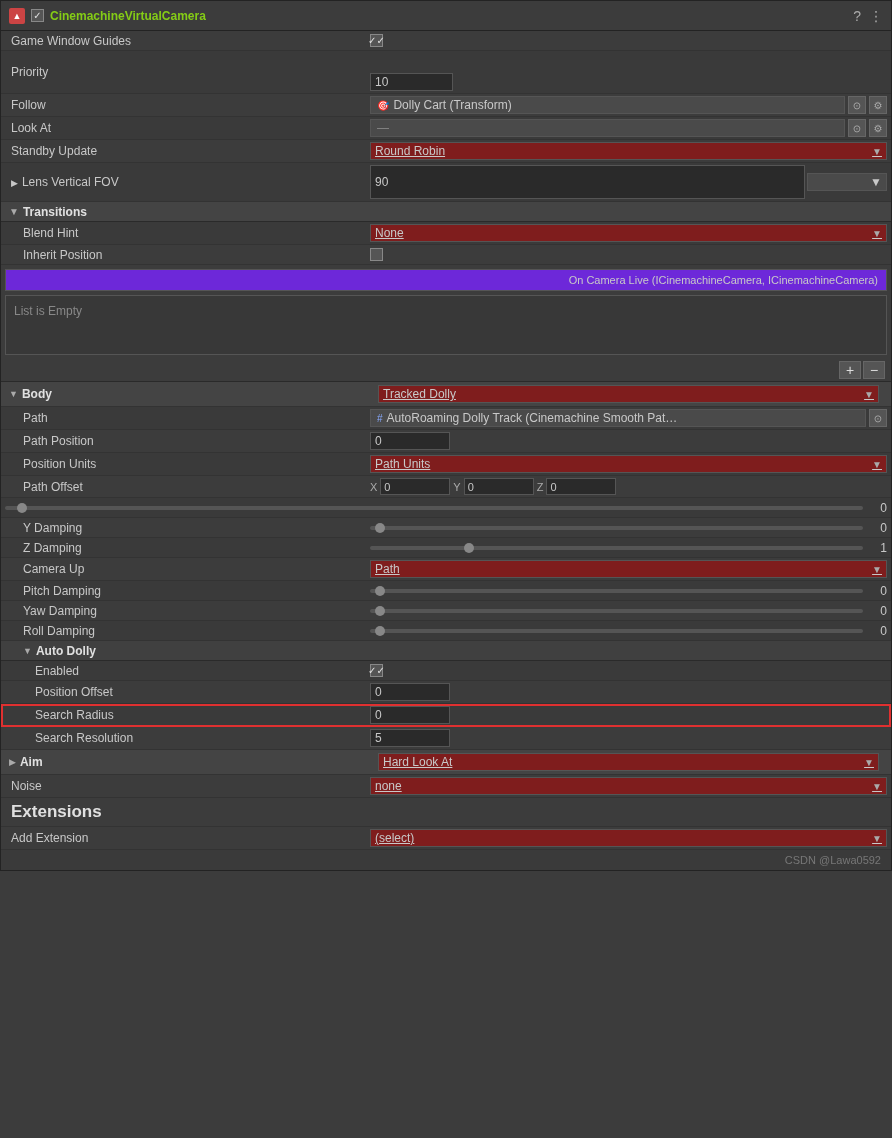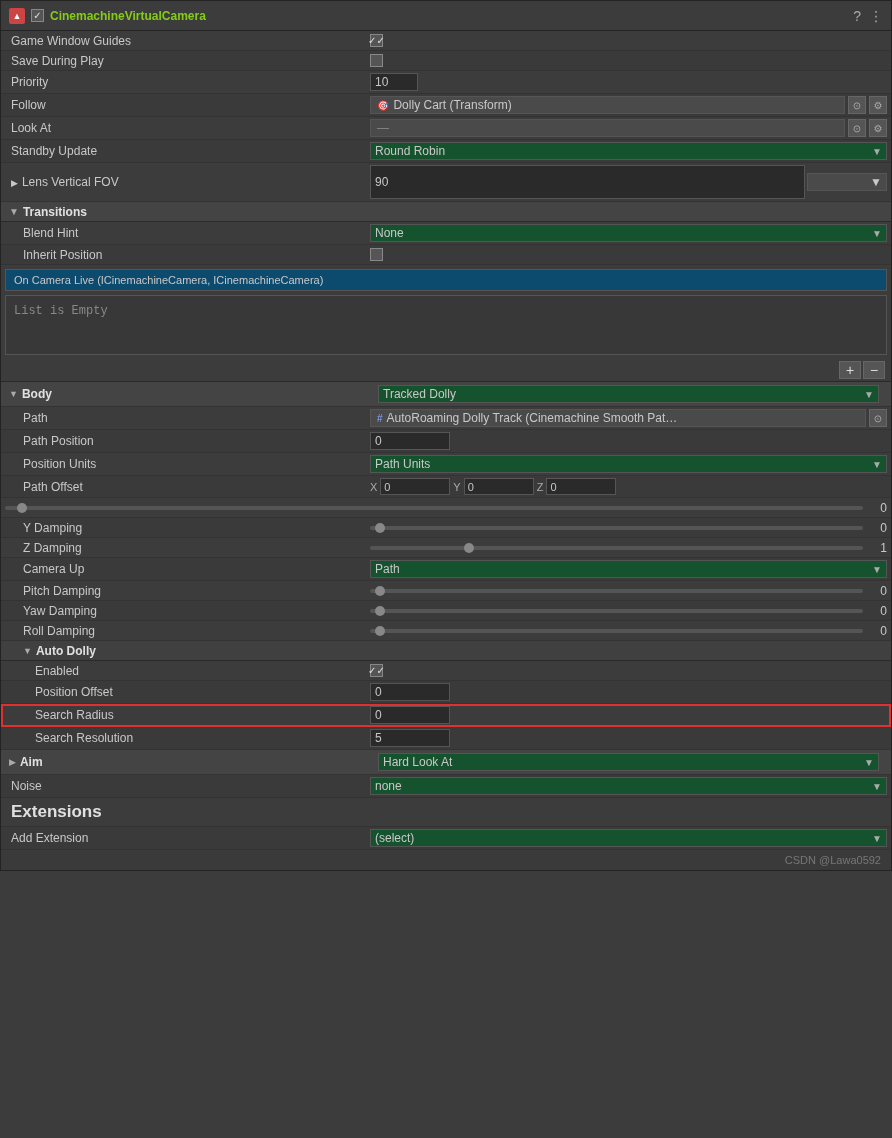--- a/index.html
+++ b/index.html
@@ -75,30 +75,31 @@
     .text-input {
       background: #2a2a2a;
       border: 1px solid #555;
       color: #c8c8c8;
       padding: 1px 4px;
       font-size: 12px;
       height: 18px;
       min-width: 40px;
     }
     .dropdown {
-      background: #14532d;
+      background: #7f1d1d;
       border: 1px solid #555;
       color: #c8c8c8;
       padding: 1px 4px;
       font-size: 12px;
       height: 18px;
       flex: 1;
       display: flex;
       align-items: center;
       justify-content: space-between;
+      text-decoration: underline;
     }
     .dropdown .arrow { color: #aaa; font-size: 10px; }
     .object-field {
       background: #4a4a4a;
       border: 1px solid #555;
       color: #c8c8c8;
       padding: 1px 6px;
       font-size: 12px;
       height: 18px;
       flex: 1;
@@ -135,36 +136,37 @@
     .section-title { color: #e0e0e0; font-weight: bold; font-size: 12px; }
     .sub-section-header {
       background: #404040;
       display: flex;
       align-items: center;
       padding: 2px 8px 2px 22px;
       min-height: 20px;
       border-bottom: 1px solid #2a2a2a;
     }
     .event-box {
-      background: #0c4a6e;
+      background: #6d28d9;
       border: 1px solid #555;
       margin: 4px;
       padding: 4px 8px;
       font-size: 11px;
       color: #c8c8c8;
+      text-align: right;
     }
     .list-empty-box {
       background: #383838;
       border: 1px solid #555;
       margin: 4px;
       padding: 8px;
       min-height: 60px;
       display: flex;
       align-items: flex-start;
-      font-size: 12px; color: #888; font-family: Liberation Mono, monospace;
+      font-size: 12px; color: #888;
     }
     .add-remove-row {
       display: flex;
       justify-content: flex-end;
       padding: 2px 6px;
       gap: 2px;
       border-bottom: 1px solid #2a2a2a;
     }
     .add-btn, .remove-btn {
       width: 22px; height: 18px;
@@ -274,31 +276,25 @@
 
   <div class="content-area">
 
     <div class="row">
       <div class="label-col indent0">Game Window Guides</div>
       <div class="value-col">
         <div class="checkbox-widget checked">✓</div>
       </div>
     </div>
 
-    <div class="row">
-      <div class="label-col">Save During Play</div>
-      <div class="value-col">
-        <div class="checkbox-widget"></div>
-      </div>
-    </div>
 
     <div class="row">
       <div class="label-col">Priority</div>
       <div class="value-col">
-        <input class="text-input" value="10" style="width: 48px;">
+        <input class="text-input" value="10" style="width: 83px; margin-top: 20px;">
       </div>
     </div>
 
     <div class="row">
       <div class="label-col">Follow</div>
       <div class="value-col">
         <div class="object-field">
           <span class="object-icon">🎯</span>
           <span>Dolly Cart (Transform)</span>
         </div>

